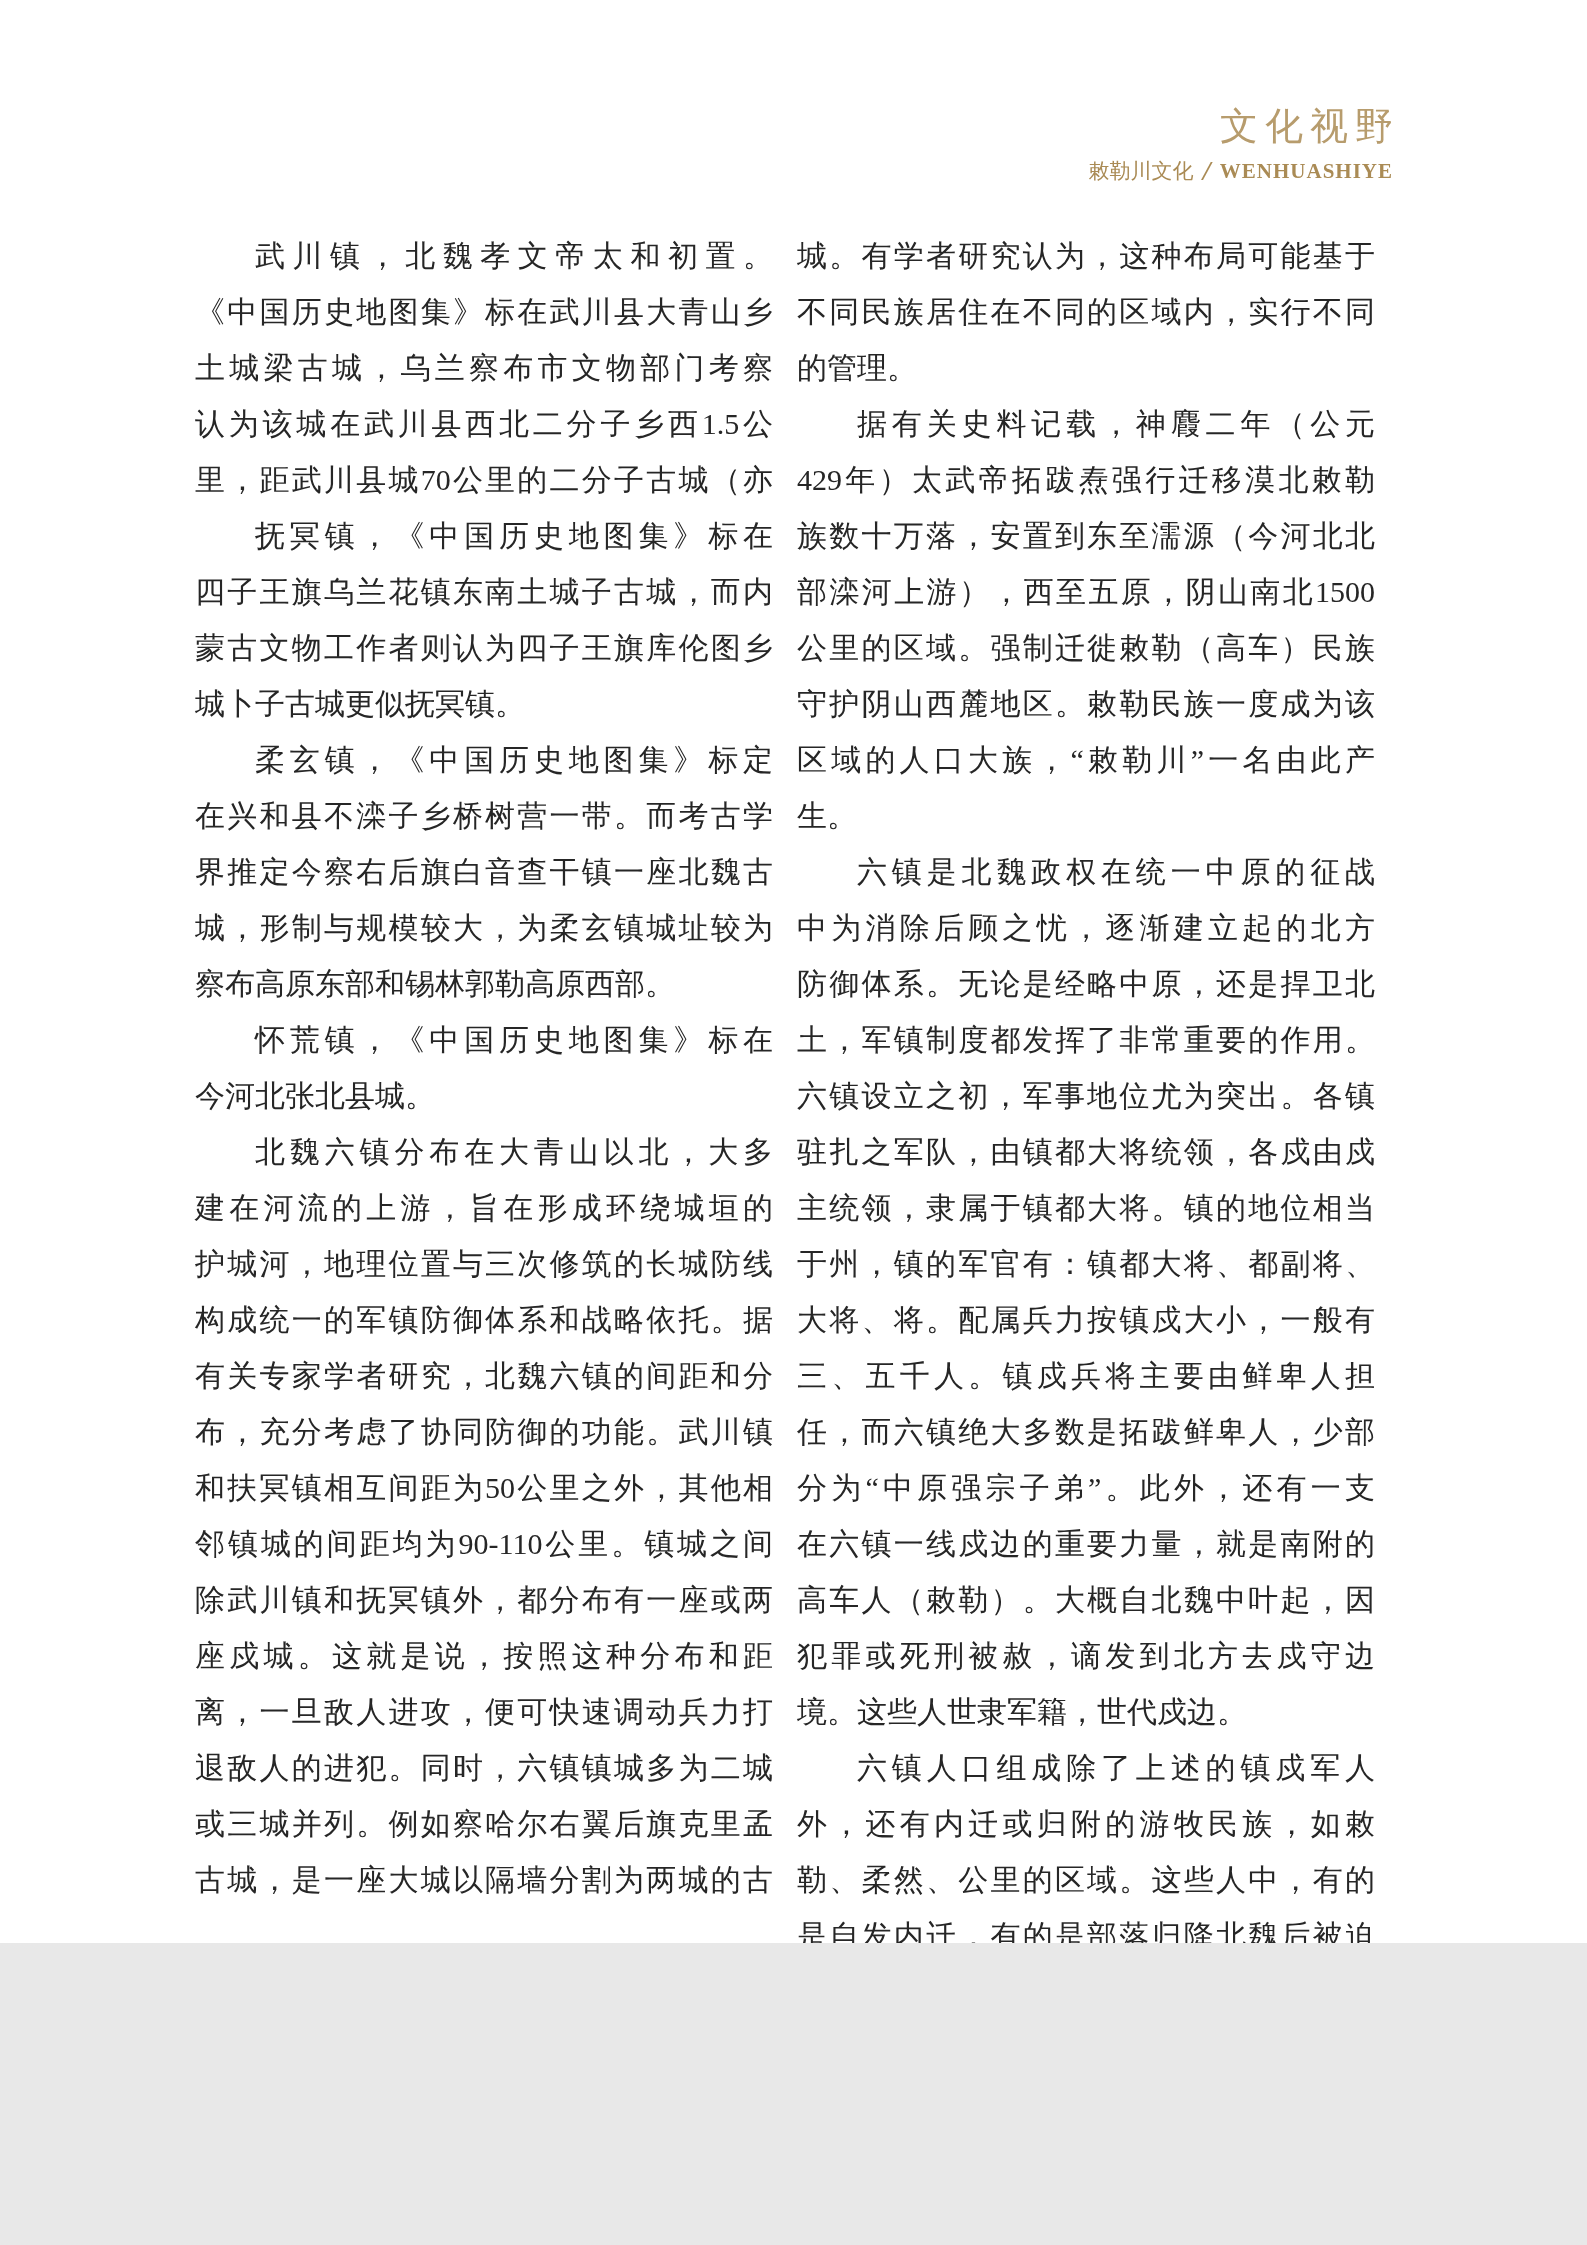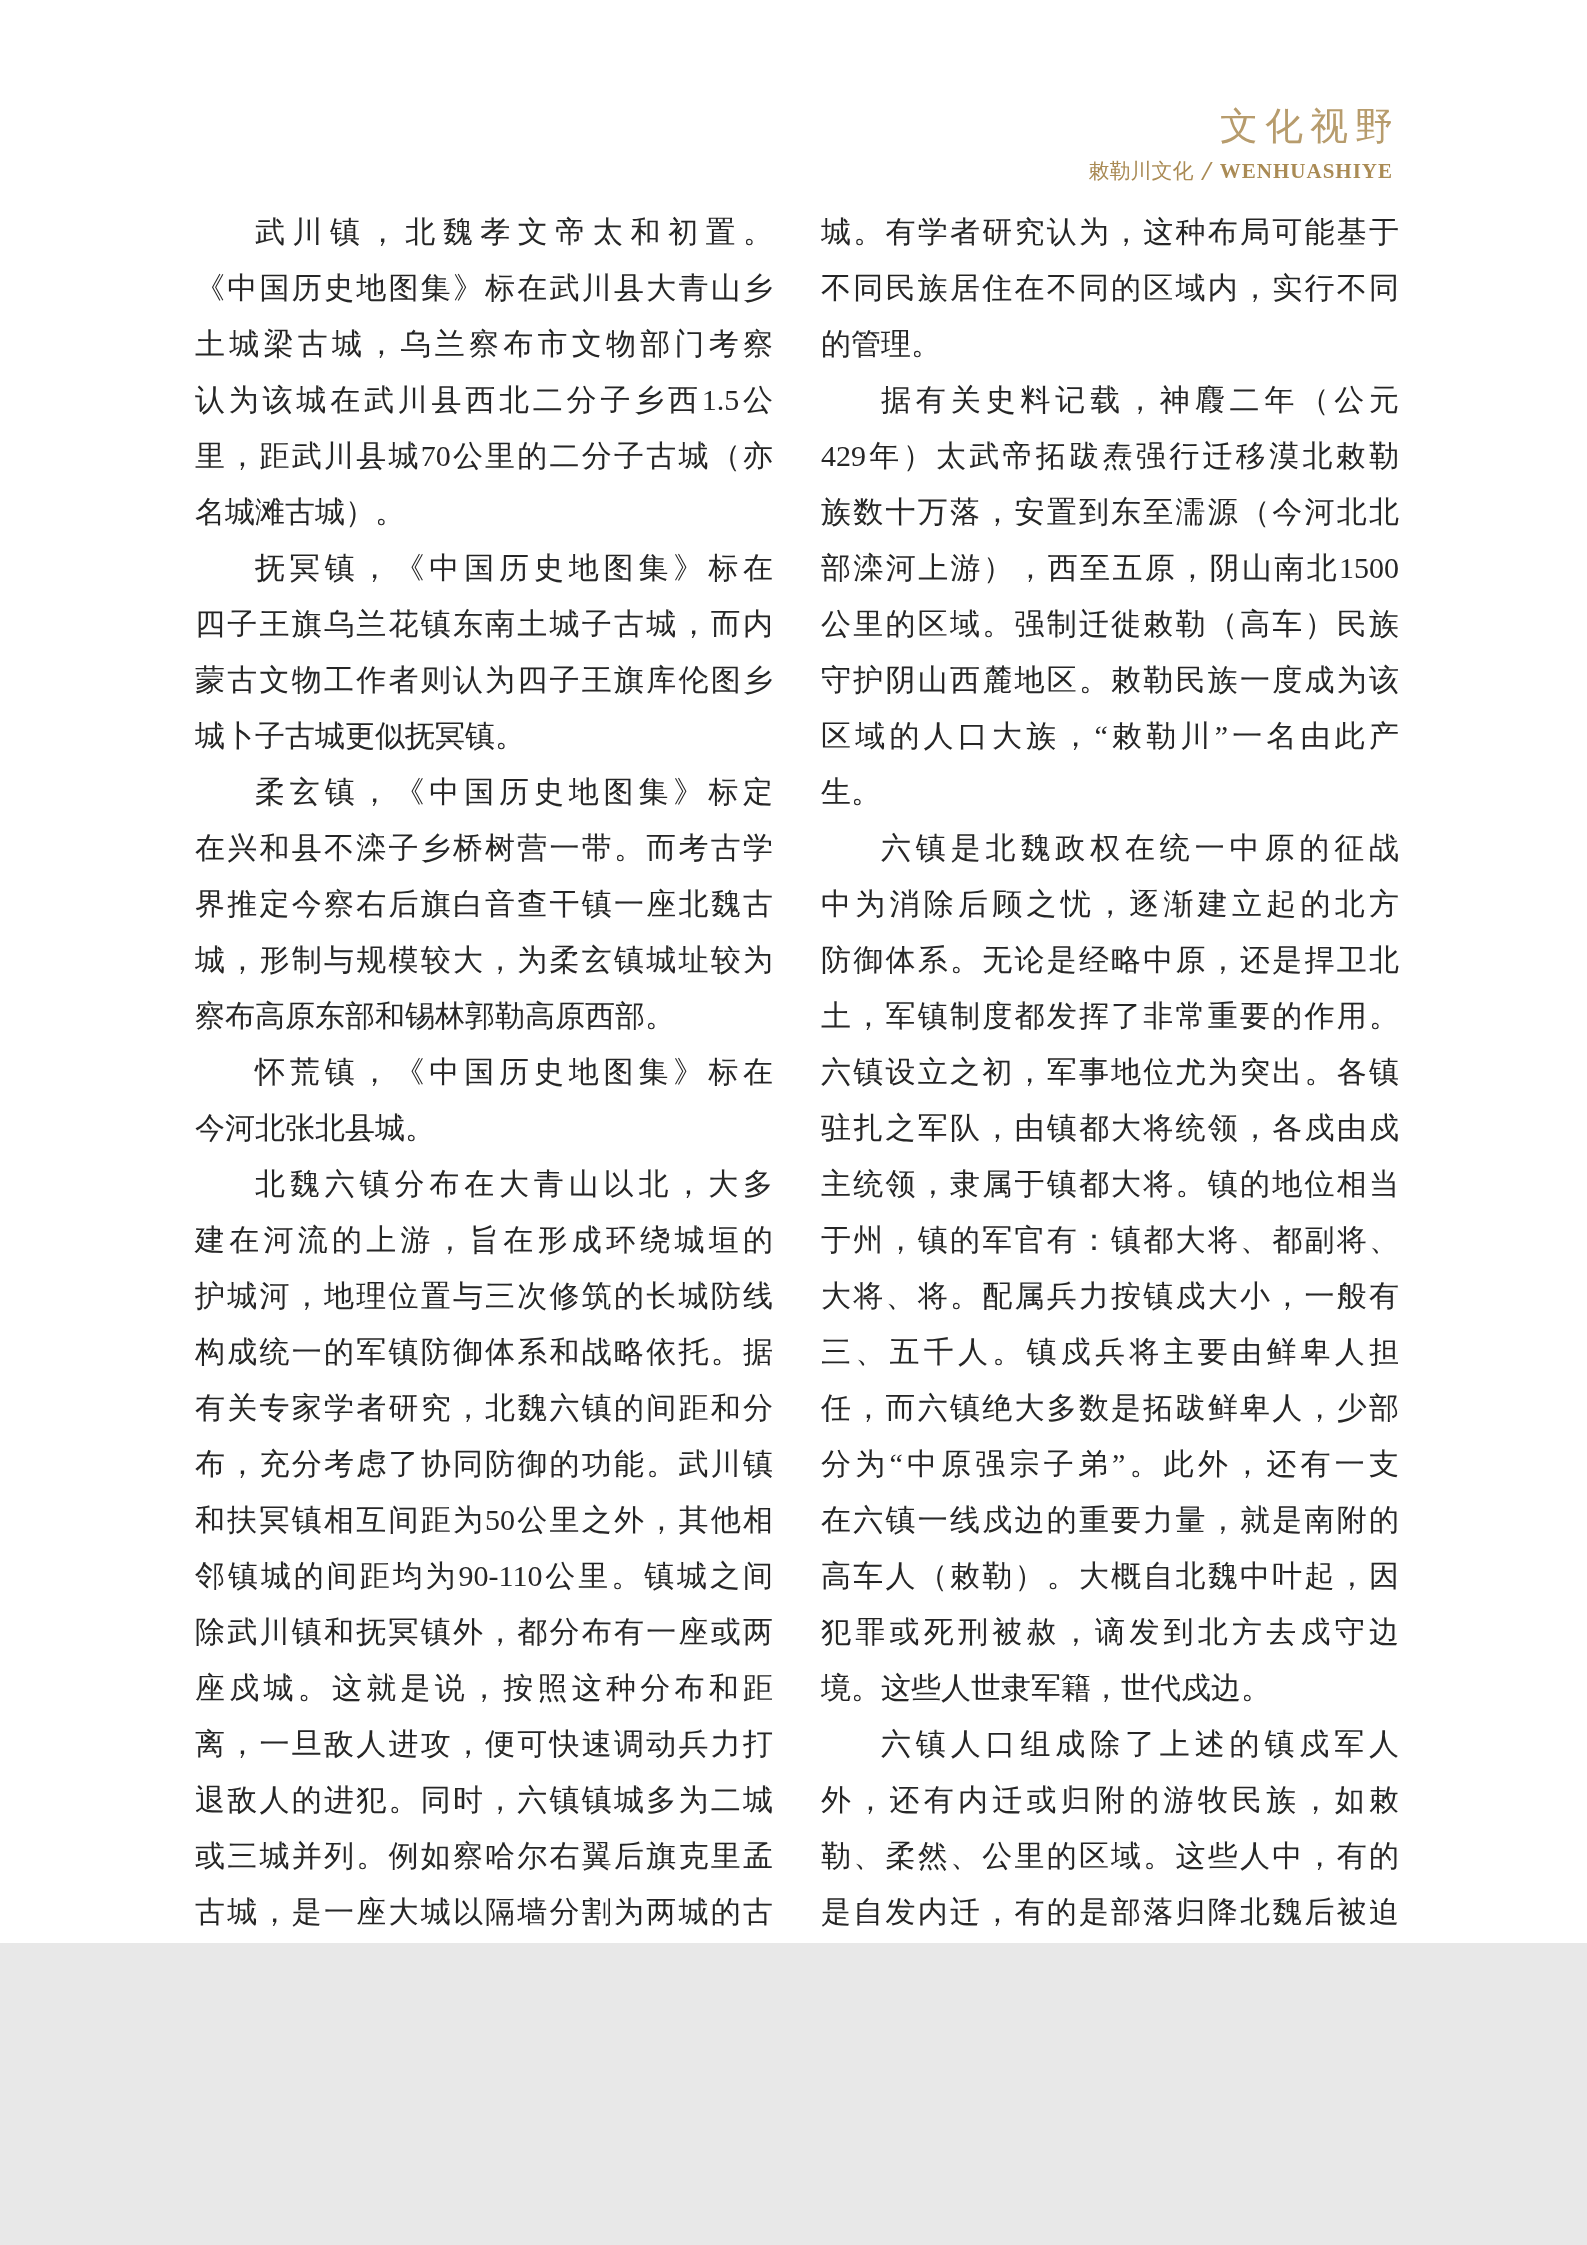--- a/index.html
+++ b/index.html
@@ -52,23 +52,23 @@
     vertical-align:-2px;
   }
   .header-sub .en{
     font-weight:700;
     letter-spacing:1px;
   }
   
   .columns{
     position:absolute;
     left:195px;
-    top:204px;
+    top:228px;
     display:flex;
-    gap:48px;
+    gap:24px;
   }
   .col{
     width:578px;
   }
   .line{
     height:56px;
     line-height:56px;
     font-size:30px;
     color:var(--text);
     text-align:justify;
@@ -109,21 +109,20 @@
     </div>
   </div>
 
   <div class="columns">
     <div class="col">
         <div class="line indent">武川镇，北魏孝文帝太和初置。</div>
         <div class="line">《中国历史地图集》标在武川县大青山乡</div>
         <div class="line">土城梁古城，乌兰察布市文物部门考察</div>
         <div class="line">认为该城在武川县西北二分子乡西1.5公</div>
         <div class="line">里，距武川县城70公里的二分子古城（亦</div>
-        <div class="line end">名城滩古城）。</div>
         <div class="line indent">抚冥镇，《中国历史地图集》标在</div>
         <div class="line">四子王旗乌兰花镇东南土城子古城，而内</div>
         <div class="line">蒙古文物工作者则认为四子王旗库伦图乡</div>
         <div class="line end">城卜子古城更似抚冥镇。</div>
         <div class="line indent">柔玄镇，《中国历史地图集》标定</div>
         <div class="line">在兴和县不滦子乡桥树营一带。而考古学</div>
         <div class="line">界推定今察右后旗白音查干镇一座北魏古</div>
         <div class="line">城，形制与规模较大，为柔玄镇城址较为</div>
         <div class="line end">察布高原东部和锡林郭勒高原西部。</div>
         <div class="line indent">怀荒镇，《中国历史地图集》标在</div>

